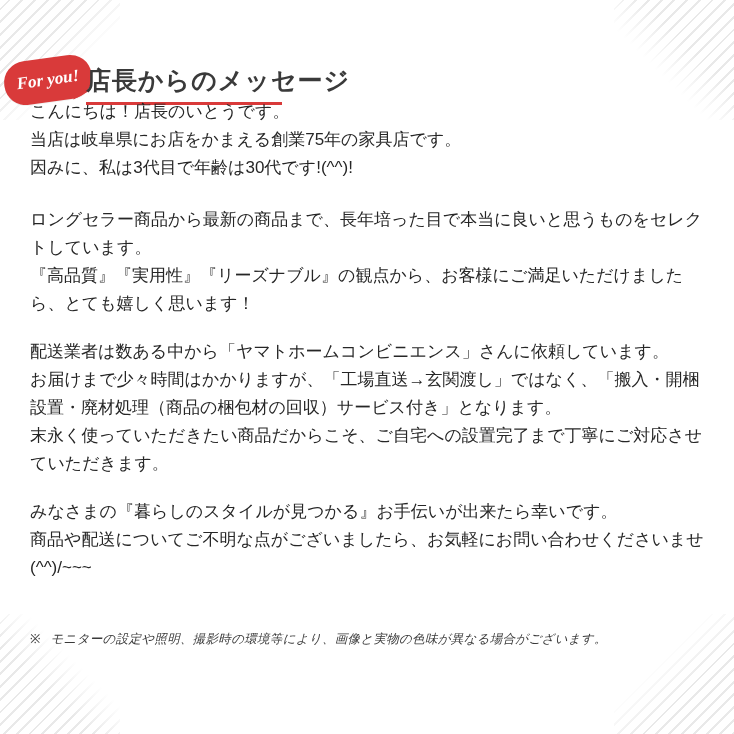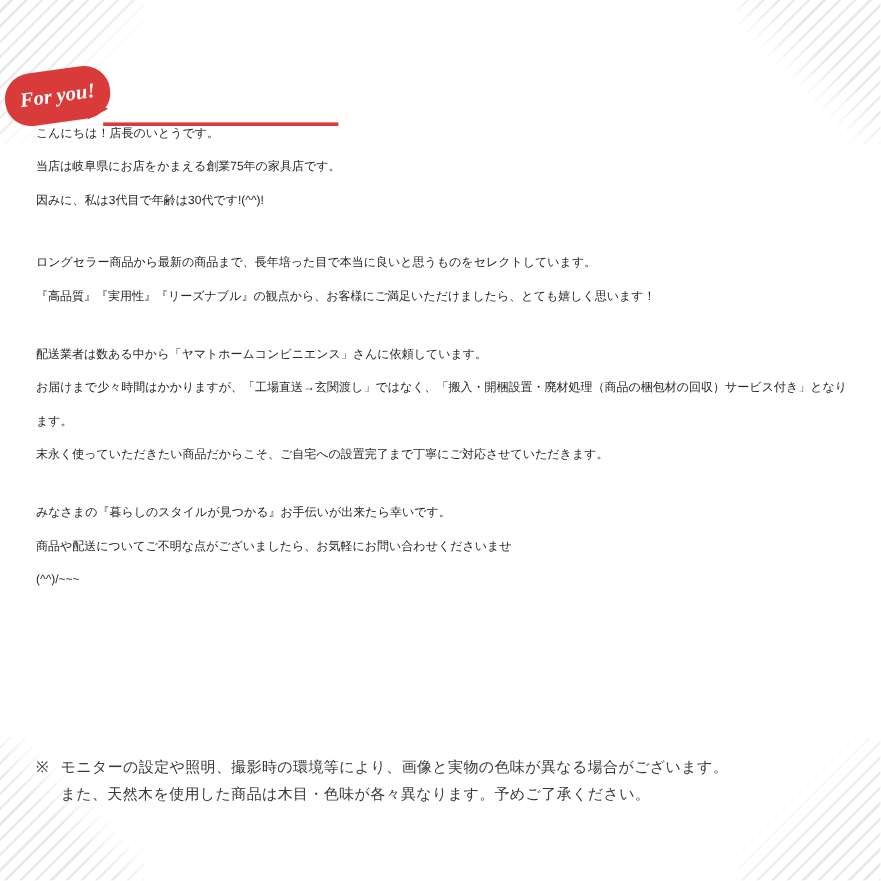--- a/index.html
+++ b/index.html
@@ -134,21 +134,21 @@
 
   
   .content {
     position: absolute;
     left: 30px;
     top: 98px;
     width: 680px;
   }
   .para {
     margin: 0 0 20px 0;
-    font-size: 10px;
+    font-size: 17px;
     line-height: 28px;
     color: #262626;
     font-family: "Liberation Sans", sans-serif;
     text-align: left;
   }
   .para:last-child {
     margin-bottom: 16px;
   }
 
   .note {
@@ -166,20 +166,21 @@
     line-height: 23px;
     color: #3a3a3a;
     padding-right: 10px;
   }
   .note-body {
     flex: 1 1 auto;
     font-size: 12.5px;
     line-height: 23px;
     color: #3a3a3a;
     letter-spacing: 0.3px;
+    font-style: italic;
   }
   .note-line {
     display: block;
     white-space: nowrap;
   }
 </style>
 </head>
 <body>
 
 <div id="page">
@@ -187,20 +188,21 @@
   <div class="hatch hatch-tl"></div>
   <div class="hatch hatch-tr"></div>
   <div class="hatch hatch-bl"></div>
   <div class="hatch hatch-br"></div>
 
   <div class="header">
     <div class="badge-tail"></div>
     <div class="badge">
       <div class="badge-text">For you!</div>
     </div>
+    <div class="title">店長からのメッセージ</div>
     <div class="title-underline"></div>
   </div>
 
   <div class="content">
     <p class="para" style="white-space: pre-wrap;">こんにちは！店長のいとうです。
 当店は岐阜県にお店をかまえる創業75年の家具店です。
 因みに、私は3代目で年齢は30代です!(^^)!</p>
     <p class="para" style="white-space: pre-wrap; margin-top: 24px;">ロングセラー商品から最新の商品まで、長年培った目で本当に良いと思うものをセレクトしています。
 『高品質』『実用性』『リーズナブル』の観点から、お客様にご満足いただけましたら、とても嬉しく思います！</p>
     <p class="para" style="white-space: pre-wrap; font-family: Liberation Serif, serif;">配送業者は数ある中から「ヤマトホームコンビニエンス」さんに依頼しています。
@@ -208,17 +210,16 @@
 末永く使っていただきたい商品だからこそ、ご自宅への設置完了まで丁寧にご対応させていただきます。</p>
     <p class="para" style="white-space: pre-wrap;">みなさまの『暮らしのスタイルが見つかる』お手伝いが出来たら幸いです。
 商品や配送についてご不明な点がございましたら、お気軽にお問い合わせくださいませ
 (^^)/~~~</p>
   </div>
 
   <div class="note">
     <div class="note-mark">※</div>
     <div class="note-body">
       <span class="note-line">モニターの設定や照明、撮影時の環境等により、画像と実物の色味が異なる場合がございます。</span>
-      <span class="note-line">また、天然木を使用した商品は木目・色味が各々異なります。予めご了承ください。</span>
     </div>
   </div>
 
 </div>
 
 </body></html>

